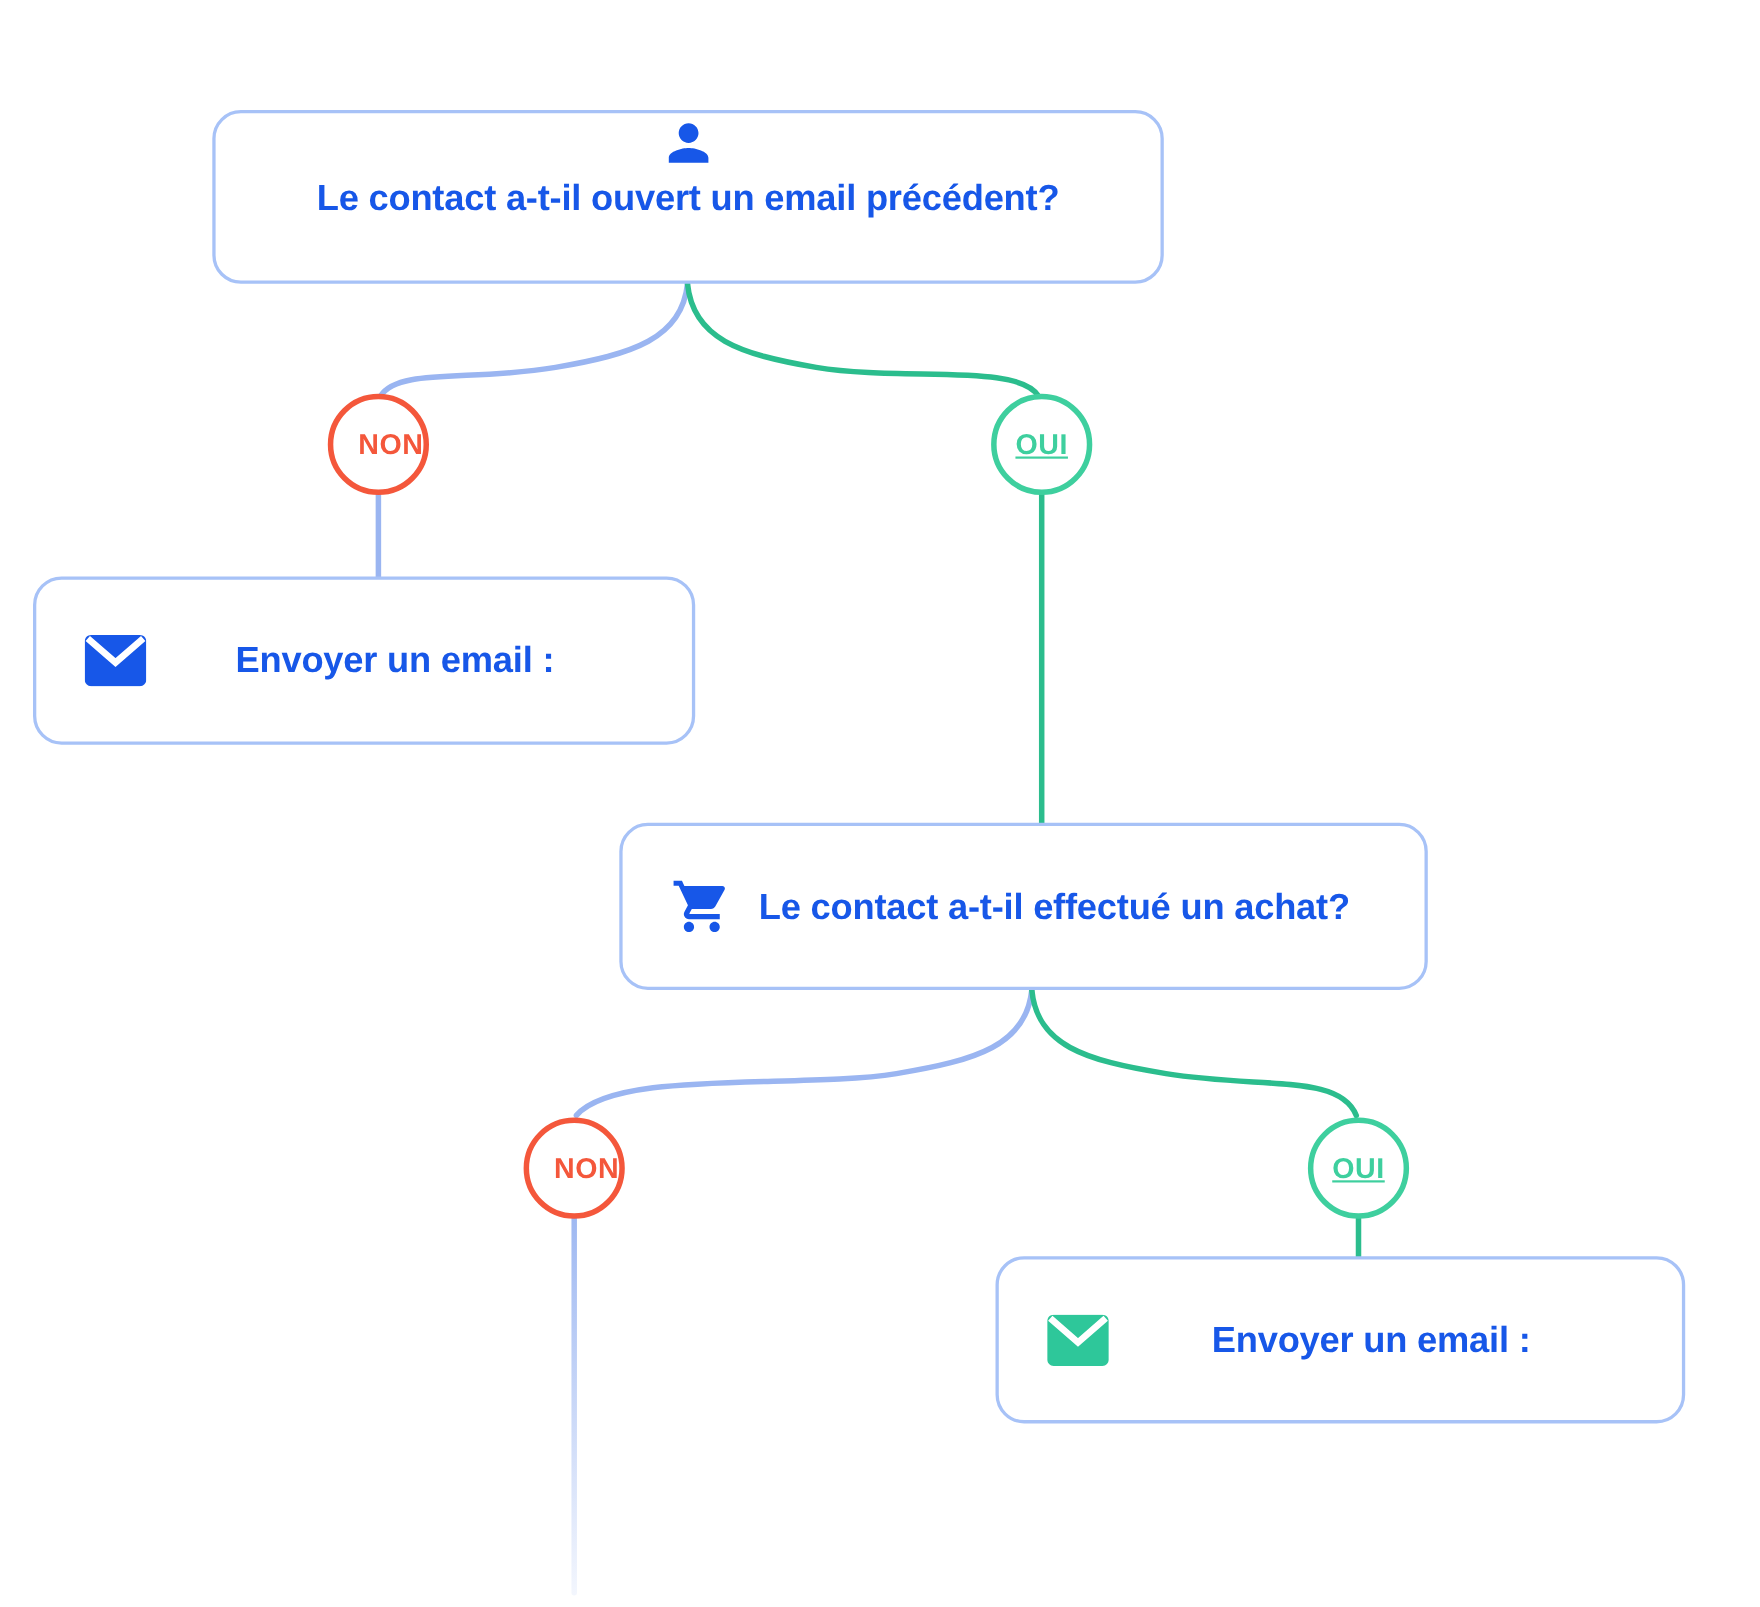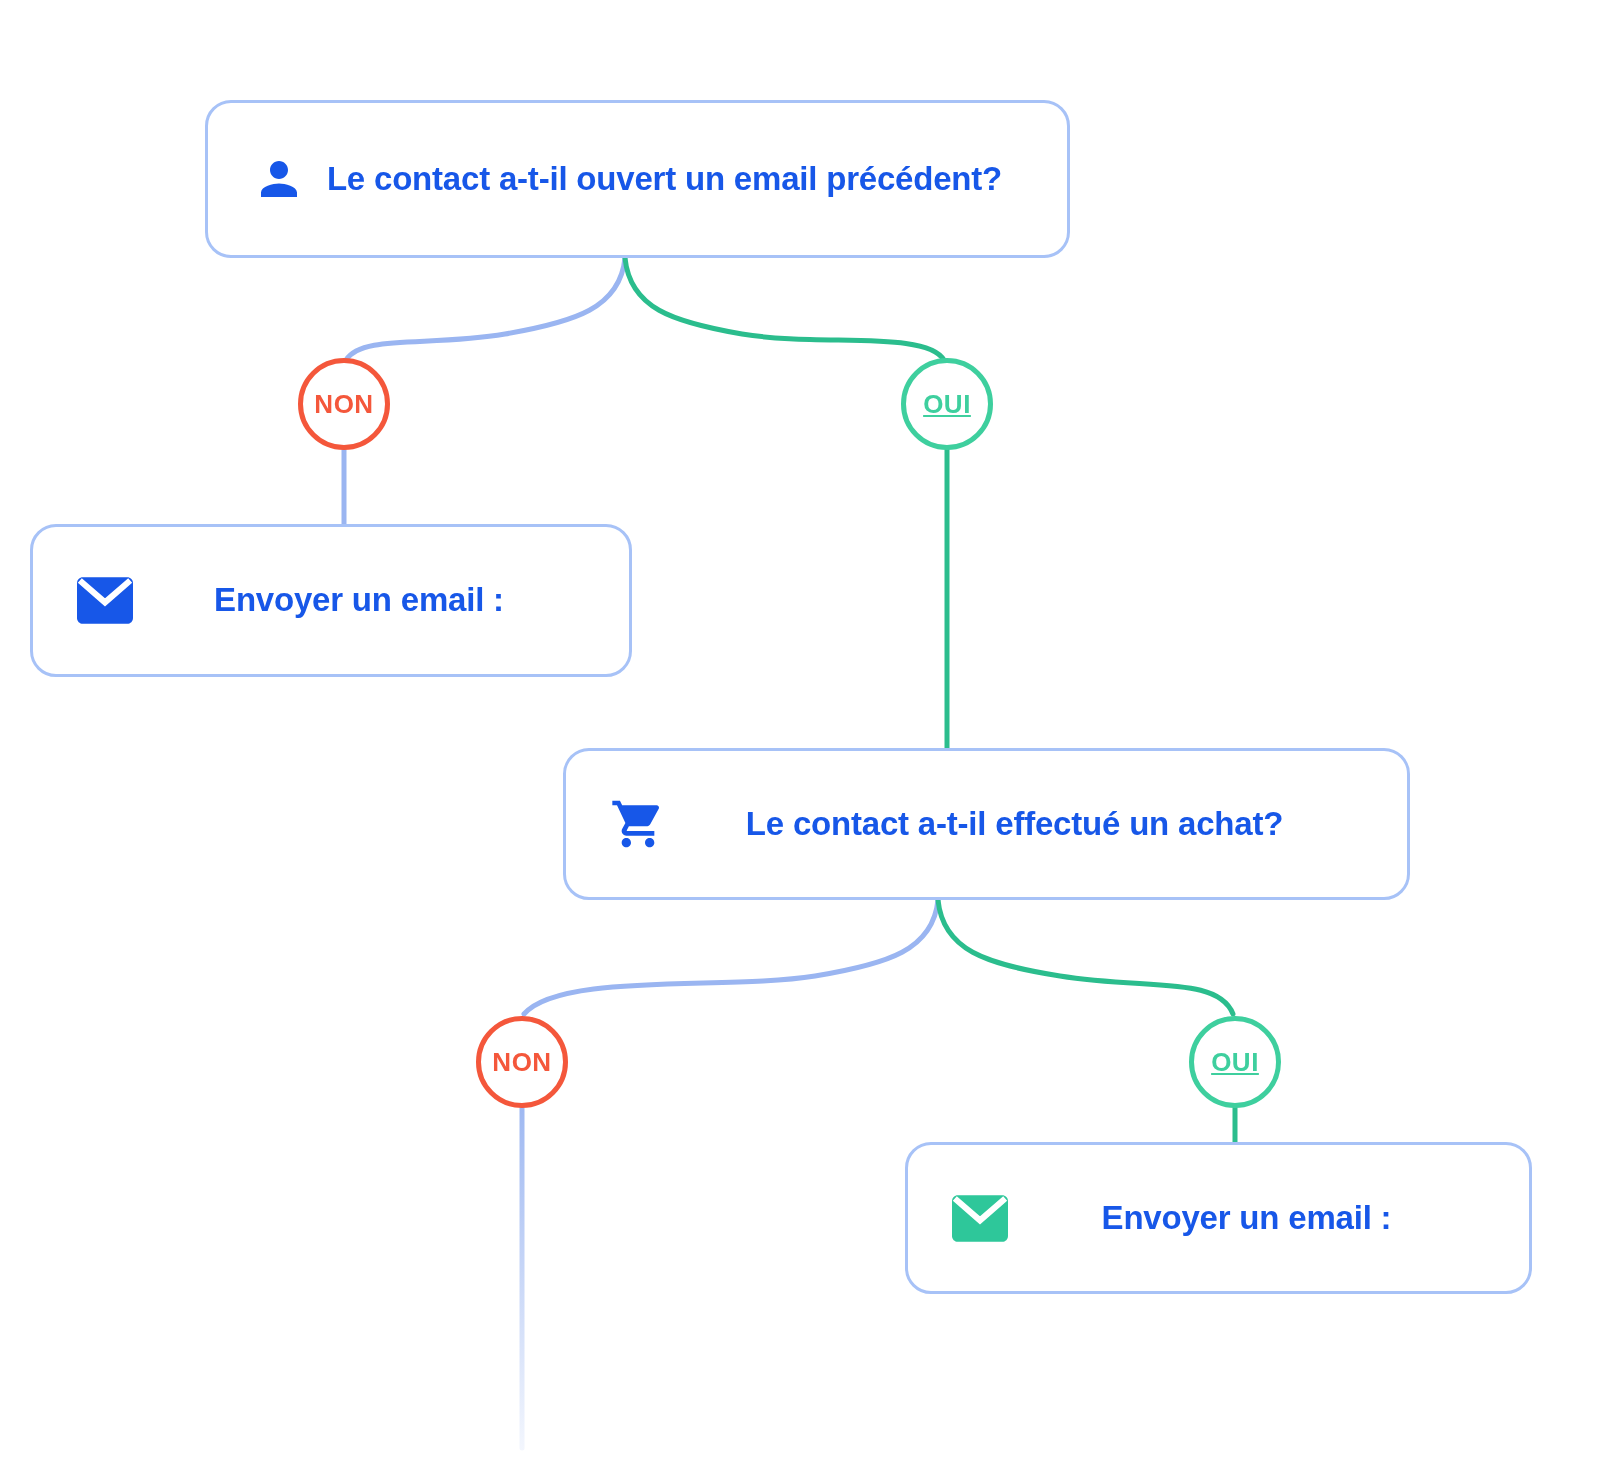--- a/index.html
+++ b/index.html
@@ -30,21 +30,21 @@
   .node .icon{flex:0 0 auto;display:flex;align-items:center;justify-content:center;}
   .node .label{
     flex:1 1 auto;text-align:center;color:var(--accent-blue);
     font-weight:700;font-size:33px;line-height:1.42;letter-spacing:-0.2px;
   }
   .badge{
     position:absolute;width:92px;height:92px;border-radius:50%;background:#fff;
     box-sizing:border-box;display:flex;align-items:center;justify-content:center;
     font-weight:700;font-size:26px;letter-spacing:0.5px;
   }
-  .badge-no{border:5px solid var(--circle-orange);color:var(--circle-orange);}
+  .badge-no{border:5px solid var(--circle-orange);color:var(--circle-orange);justify-content:flex-end;}
   .badge-yes{border:5px solid var(--circle-green);color:var(--circle-green);text-decoration:underline;}
   .icon-blue{color:var(--icon-blue);}
   .icon-green{color:var(--icon-green);}
 </style>
 </head>
 <body>
 
 <div class="canvas">
 
   <svg class="edges" viewBox="0 0 1600 1461" xmlns="http://www.w3.org/2000/svg">
@@ -57,21 +57,21 @@
     <path class="edge edge-blue" d="M625,258 C620,308 575,322 505,334 C430,347 362,334 346,360"></path>
     <path class="edge edge-green" d="M625,258 C630,308 672,322 742,334 C820,347 926,330 944,360"></path>
     <path class="edge edge-blue" d="M344,450 L344,526"></path>
     <path class="edge edge-green" d="M947,450 L947,750"></path>
     <path class="edge edge-blue" d="M938,900 C933,950 888,964 815,976 C728,990 560,972 524,1014"></path>
     <path class="edge edge-green" d="M938,900 C943,950 985,964 1060,976 C1148,990 1218,976 1233,1014"></path>
     <path class="edge edge-green" d="M1235,1108 L1235,1144"></path>
     <path class="edge" stroke="url(#fadeBlue)" d="M522,1108 L522,1448"></path>
   </svg>
 
-  <div class="node" style="left:205px;top:100px;width:865px;height:158px;">
+  <div class="node" style="left:193px;top:100px;width:865px;height:158px;flex-direction:column;">
     <span class="icon icon-blue">
       <svg width="54" height="54" viewBox="0 0 24 24" fill="currentColor">
         <path d="M12 12c2.21 0 4-1.79 4-4s-1.79-4-4-4-4 1.79-4 4 1.79 4 4 4zm0 2c-2.67 0-8 1.34-8 4v2h16v-2c0-2.66-5.33-4-8-4z"></path>
       </svg>
     </span>
     <span class="label">Le contact a-t-il ouvert un email précédent?</span>
   </div>
 
   <div class="badge badge-no" style="left:298px;top:358px;">
     <span>NON</span>
@@ -85,21 +85,21 @@
       <svg width="56" height="47" viewBox="0 0 24 20" fill="currentColor">
         <path d="M0 2.5C0 1.1 1.1 0 2.5 0h19C22.9 0 24 1.1 24 2.5v15c0 1.4-1.1 2.5-2.5 2.5h-19C1.1 20 0 18.9 0 17.5v-15z"></path>
         <path d="M1.2 1.4 12 10.8 22.8 1.4" fill="none" stroke="#ffffff" stroke-width="2.6"></path>
       </svg>
     </span>
     <span class="label">
       <div>Envoyer un email :</div>
     </span>
   </div>
 
-  <div class="node" style="left:563px;top:748px;width:847px;height:152px;align-items:center;">
+  <div class="node" style="left:563px;top:748px;width:735px;height:152px;align-items:center;">
     <span class="icon icon-blue">
       <svg width="56" height="56" viewBox="0 0 24 24" fill="currentColor">
         <path d="M7 18c-1.1 0-1.99.9-1.99 2S5.9 22 7 22s2-.9 2-2-.9-2-2-2zM1 2v2h2l3.6 7.59-1.35 2.45c-.16.28-.25.61-.25.96 0 1.1.9 2 2 2h12v-2H7.42c-.14 0-.25-.11-.25-.25l.03-.12.9-1.63h7.45c.75 0 1.41-.41 1.75-1.03l3.58-6.49c.08-.14.12-.31.12-.47 0-.55-.45-1-1-1H5.21l-.94-2H1zm16 16c-1.1 0-1.99.9-1.99 2s.89 2 1.99 2 2-.9 2-2-.9-2-2-2z"></path>
       </svg>
     </span>
     <span class="label">Le contact a-t-il effectué un achat?</span>
   </div>
 
   <div class="badge badge-no" style="left:476px;top:1016px;">
     <span>NON</span>

